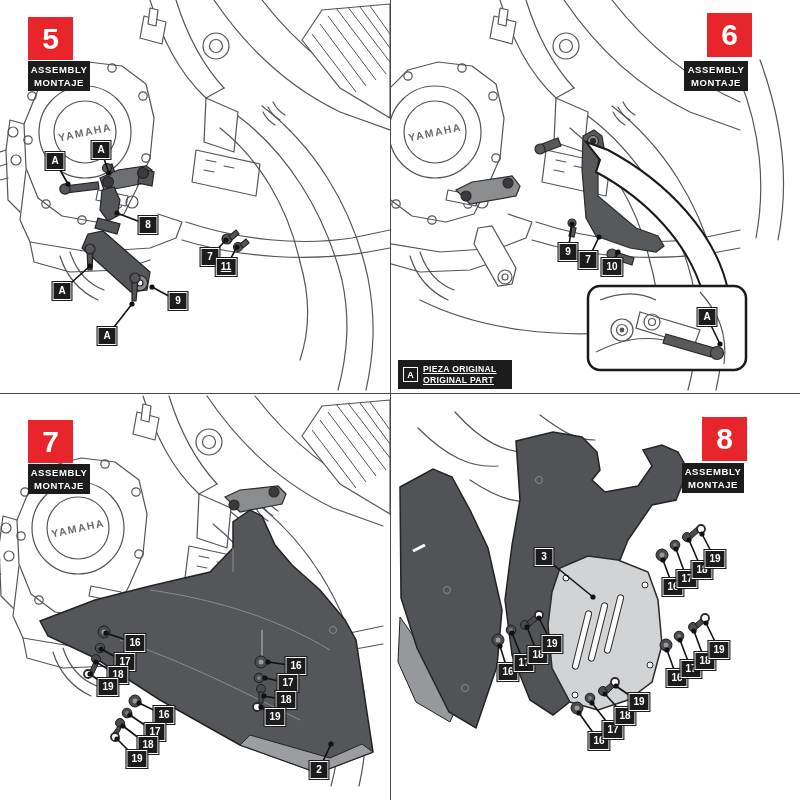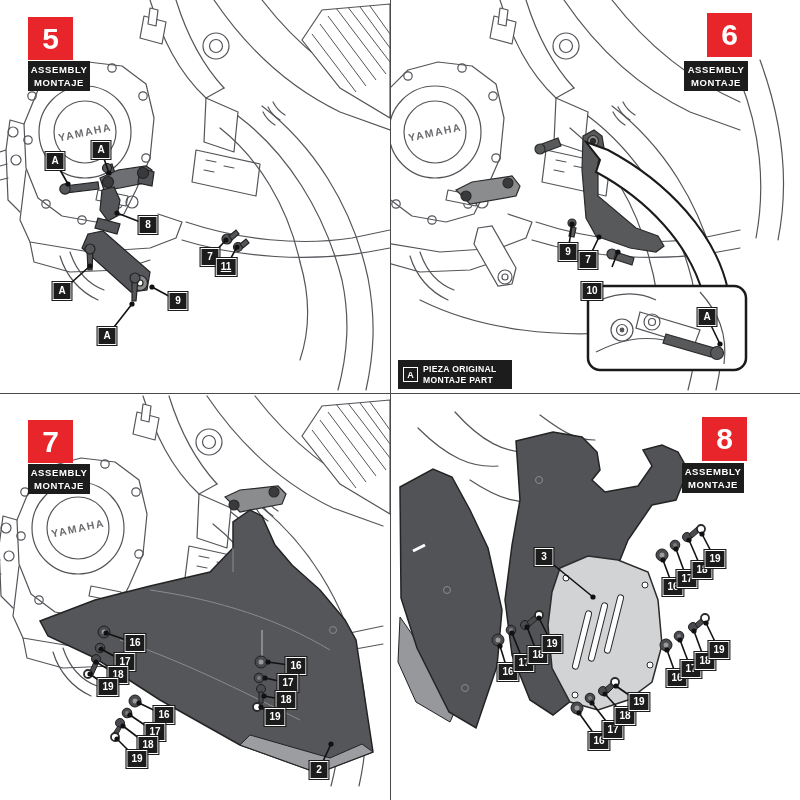--- a/index.html
+++ b/index.html
@@ -22,21 +22,21 @@
   .p7h{left:28px;top:464px;width:62px;height:30px;}
   .p8n{left:702px;top:417px;width:45px;height:44px;}
   .p8h{left:682px;top:463px;width:62px;height:30px;}
   .callout{position:absolute;transform:translate(-50%,-50%);background:#1c1c1c;color:#fff;
            font-weight:700;font-size:10px;line-height:1;padding:3px 4px;min-width:9px;
            text-align:center;border:1px solid #fff;outline:1px solid #1c1c1c;z-index:5;}
   .legend{position:absolute;left:398px;top:360px;width:114px;height:29px;background:#1d1c1c;
           color:#fff;display:flex;align-items:center;gap:5px;padding:0 5px;box-sizing:border-box;}
   .legend .mark{border:1.5px solid #fff;width:13px;height:13px;display:flex;align-items:center;
           justify-content:center;font-weight:700;font-size:9px;flex:0 0 auto;}
-  .legend .txt{font-weight:700;font-size:8.6px;line-height:1.2;letter-spacing:.3px;white-space:nowrap;}
+  .legend .txt{font-weight:700;font-size:8.6px;line-height:1.2;letter-spacing:.3px;white-space:nowrap;text-decoration:underline;}
 </style>
 </head>
 <body>
 
 <div id="stage">
 
 <svg id="art" width="800" height="800" viewBox="0 0 800 800">
   <defs>
     <clipPath id="clipP5">
           <rect x="0" y="0" width="390" height="393"></rect>
@@ -450,36 +450,36 @@
 <div class="num-badge p8n">8</div>
 <div class="hdr-box p8h">
   <span>ASSEMBLY</span>
   <span>MONTAJE</span>
 </div>
 
 <div class="legend">
   <span class="mark">A</span>
   <span class="txt">
     <span>PIEZA ORIGINAL</span><br>
-    <span>MONTAJE PART</span>
+    <span>ORIGINAL PART</span>
   </span>
 </div>
 
 <div id="callout-labels">
       <div class="callout" style="left: 55px; top: 161px;">A</div>
       <div class="callout" style="left: 101px; top: 150px;">A</div>
       <div class="callout" style="left: 148px; top: 225px;">8</div>
       <div class="callout" style="left: 210px; top: 257px;">7</div>
       <div class="callout" style="left: 226px; top: 267px; text-decoration: underline;">11</div>
       <div class="callout" style="left: 62px; top: 291px;">A</div>
       <div class="callout" style="left: 178px; top: 301px;">9</div>
       <div class="callout" style="left: 107px; top: 336px;">A</div>
       <div class="callout" style="left: 568px; top: 252px;">9</div>
       <div class="callout" style="left: 588px; top: 260px;">7</div>
-      <div class="callout" style="left: 592px; top: 267px; margin-top: 24px;">10</div>
+      <div class="callout" style="left: 612px; top: 267px;">10</div>
       <div class="callout" style="left: 707px; top: 317px;">A</div>
       <div class="callout" style="left: 135px; top: 643px;">16</div>
       <div class="callout" style="left: 125px; top: 662px;">17</div>
       <div class="callout" style="left: 118px; top: 675px;">18</div>
       <div class="callout" style="left: 108px; top: 687px;">19</div>
       <div class="callout" style="left: 296px; top: 666px;">16</div>
       <div class="callout" style="left: 288px; top: 683px;">17</div>
       <div class="callout" style="left: 286px; top: 700px;">18</div>
       <div class="callout" style="left: 275px; top: 717px;">19</div>
       <div class="callout" style="left: 164px; top: 715px;">16</div>

